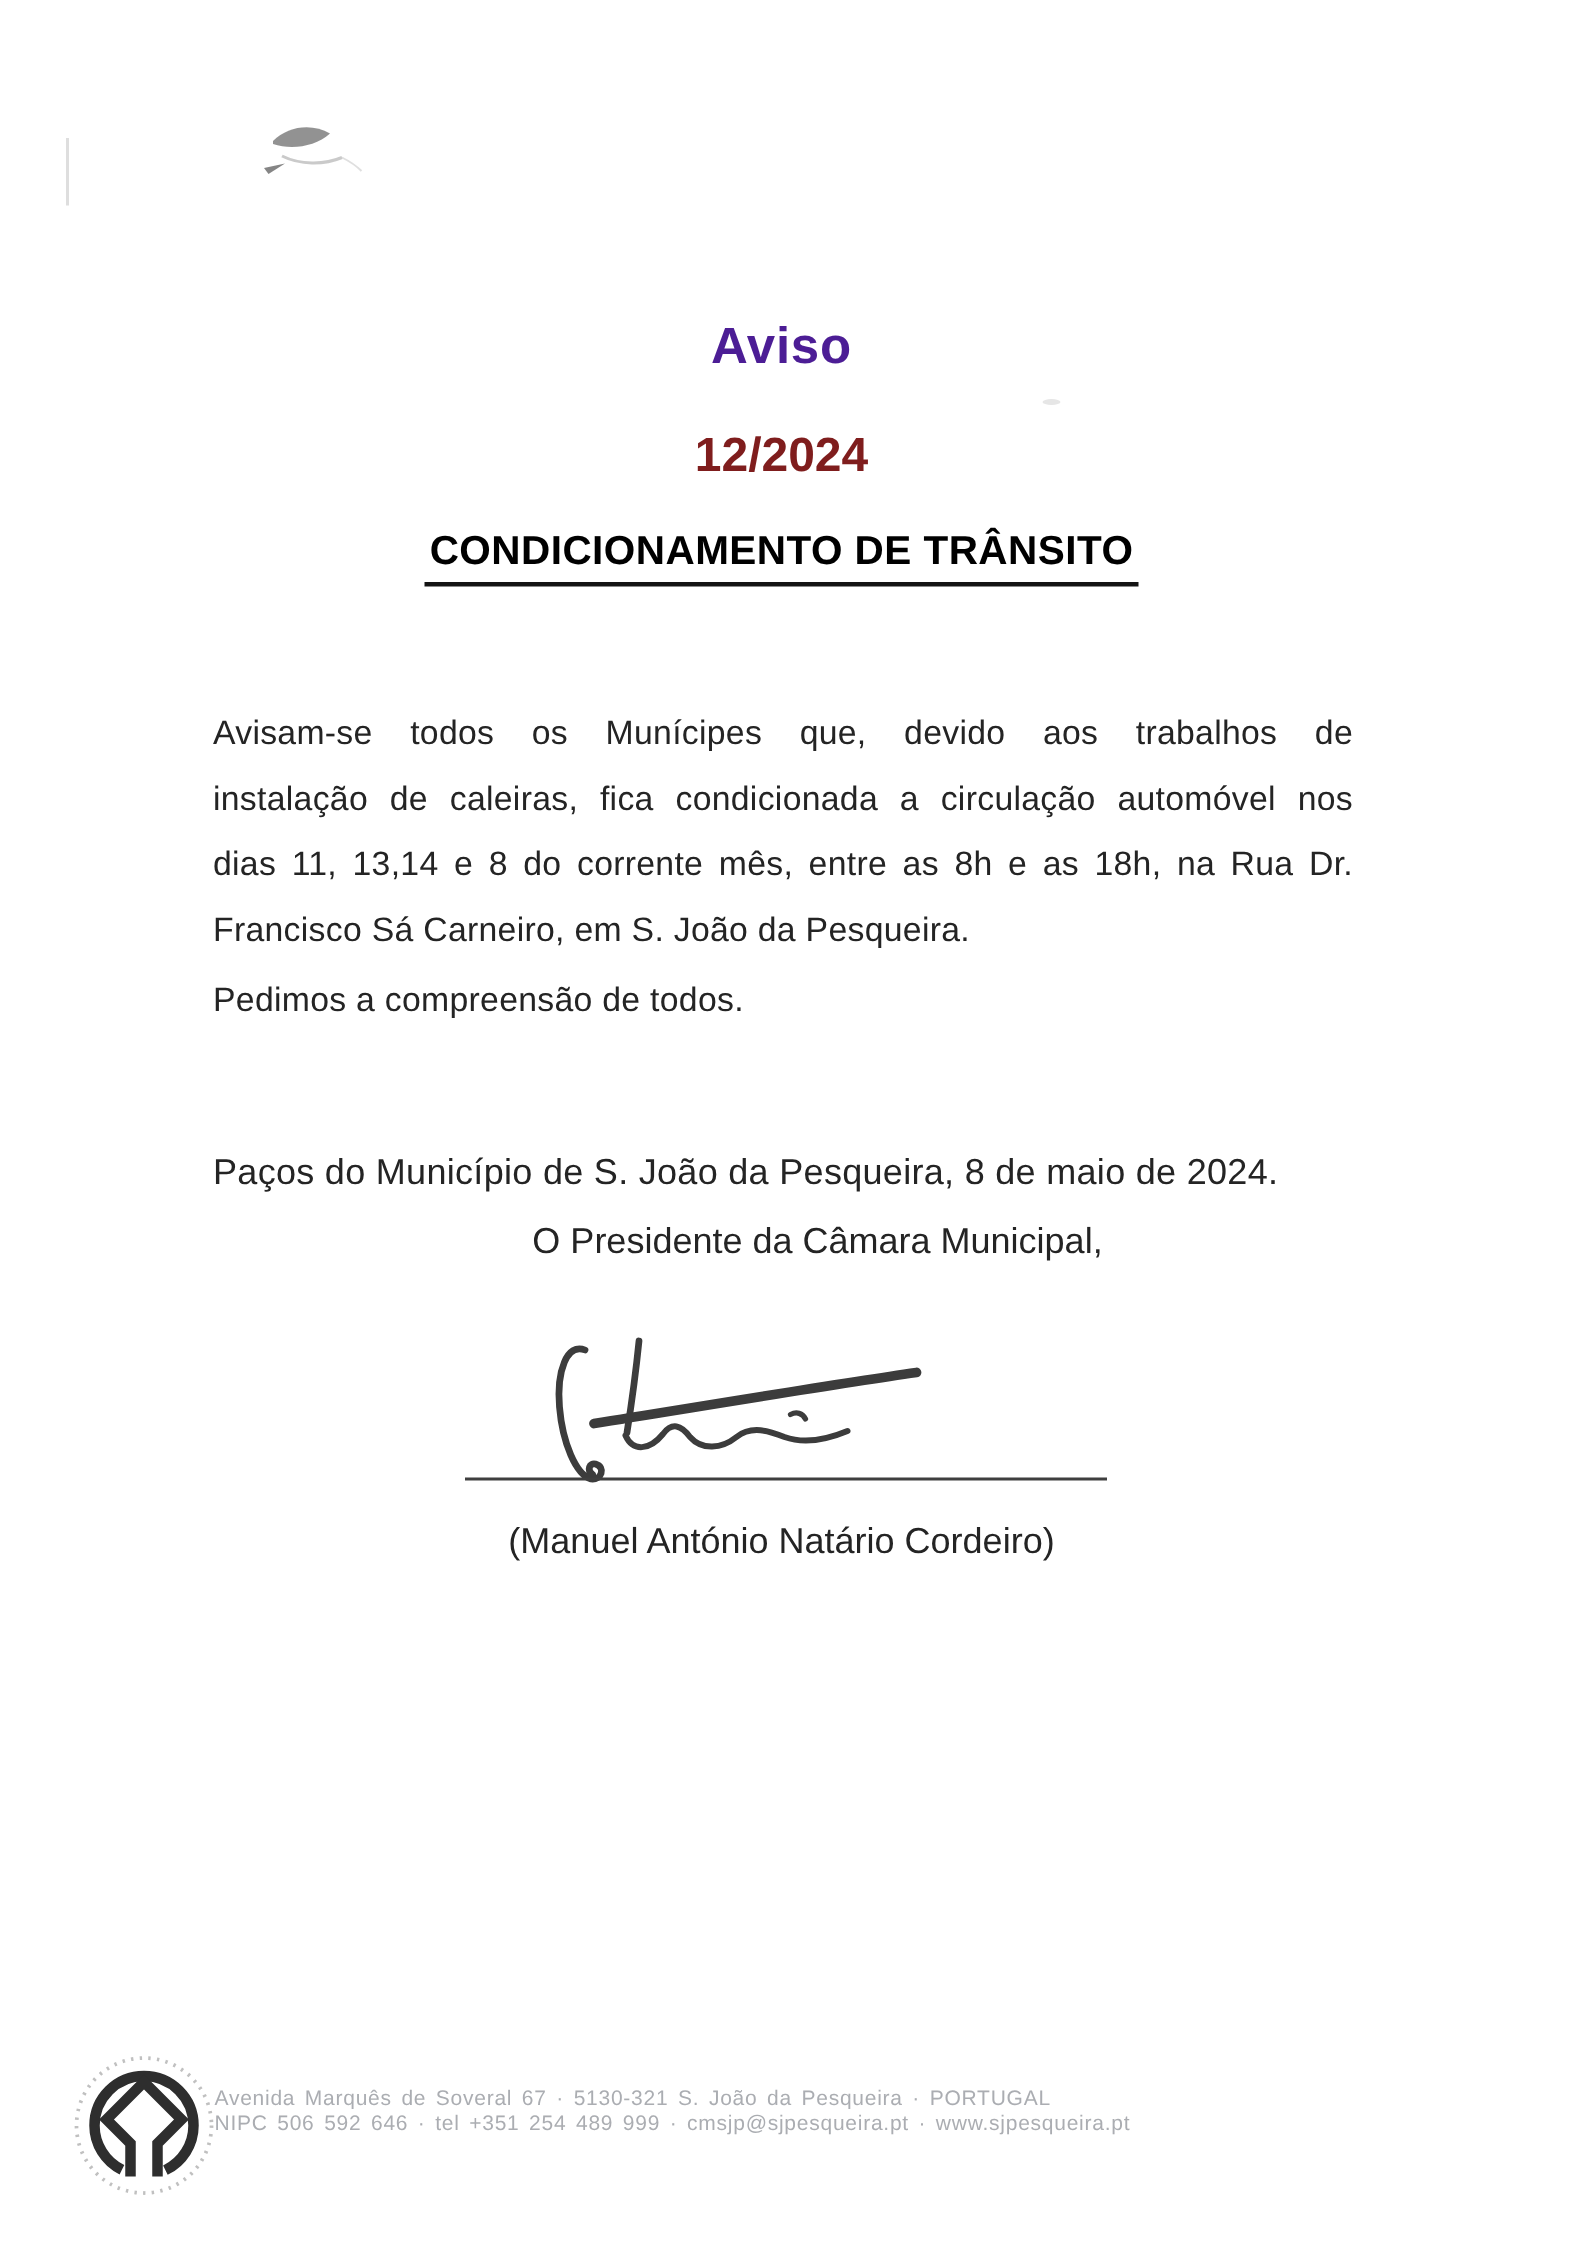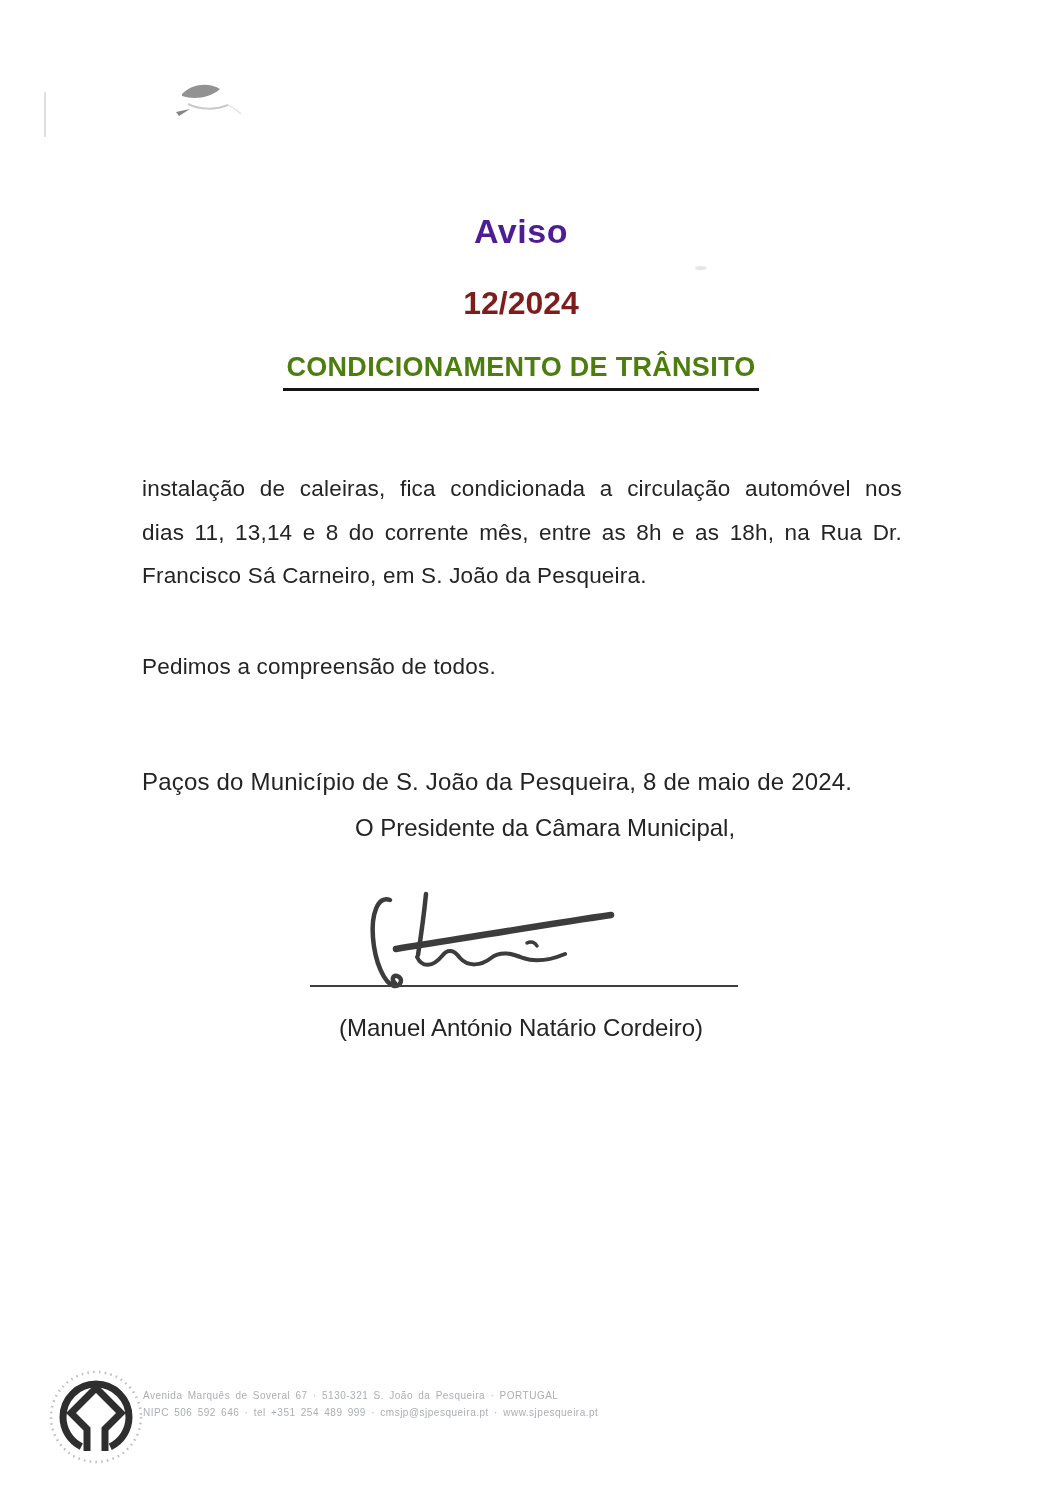--- a/index.html
+++ b/index.html
@@ -33,21 +33,21 @@
     top: 285px;
     font-size: 32px;
     font-weight: bold;
     color: #7f1d1d;
   }
   .doc-subject-wrap { top: 352px; }
   .doc-subject {
     display: inline-block;
     font-size: 27px;
     font-weight: bold;
-    color: #4d7c0f;
+    color: #000000;
     letter-spacing: 0.3px;
     border-bottom: 3px solid #141414;
     padding: 0 3px 5px 3px;
   }
   .body-par {
     position: absolute;
     left: 142px;
     width: 760px;
     font-size: 22.5px;
     color: #242424;
@@ -98,21 +98,21 @@
     color: #242424;
   }
   .logo-svg {
     position: absolute;
     left: 47px;
     top: 1366px;
   }
   .footer-text {
     position: absolute;
     left: 143px;
-    font-size: 10px;
+    font-size: 14px;
     color: #a2a5aa;
     letter-spacing: 0.5px;
     word-spacing: 2px;
     opacity: 0.9;
   }
   .footer-line1 { top: 1390px; }
   .footer-line2 { top: 1407px; }
   .artifact-top {
     position: absolute;
     left: 168px;
@@ -153,20 +153,21 @@
 
   <div class="center-col doc-title">Aviso</div>
 
   <div class="center-col doc-number">12/2024</div>
 
   <div class="center-col doc-subject-wrap">
     <span class="doc-subject">CONDICIONAMENTO DE TRÂNSITO</span>
   </div>
 
   <div class="body-par par-main">
+    <div class="jline">Avisam-se todos os Munícipes que, devido aos trabalhos de</div>
     <div class="jline">instalação de caleiras, fica condicionada a circulação automóvel nos</div>
     <div class="jline">dias 11, 13,14 e 8 do corrente mês, entre as 8h e as 18h, na Rua Dr.</div>
     <div class="jline last">Francisco Sá Carneiro, em S. João da Pesqueira.</div>
   </div>
 
   <div class="body-par par-closing">Pedimos a compreensão de todos.</div>
 
   <div class="dateline">Paços do Município de S. João da Pesqueira, 8 de maio de 2024.</div>
 
   <div class="center-col signatory-role">O Presidente da Câmara Municipal,</div>

